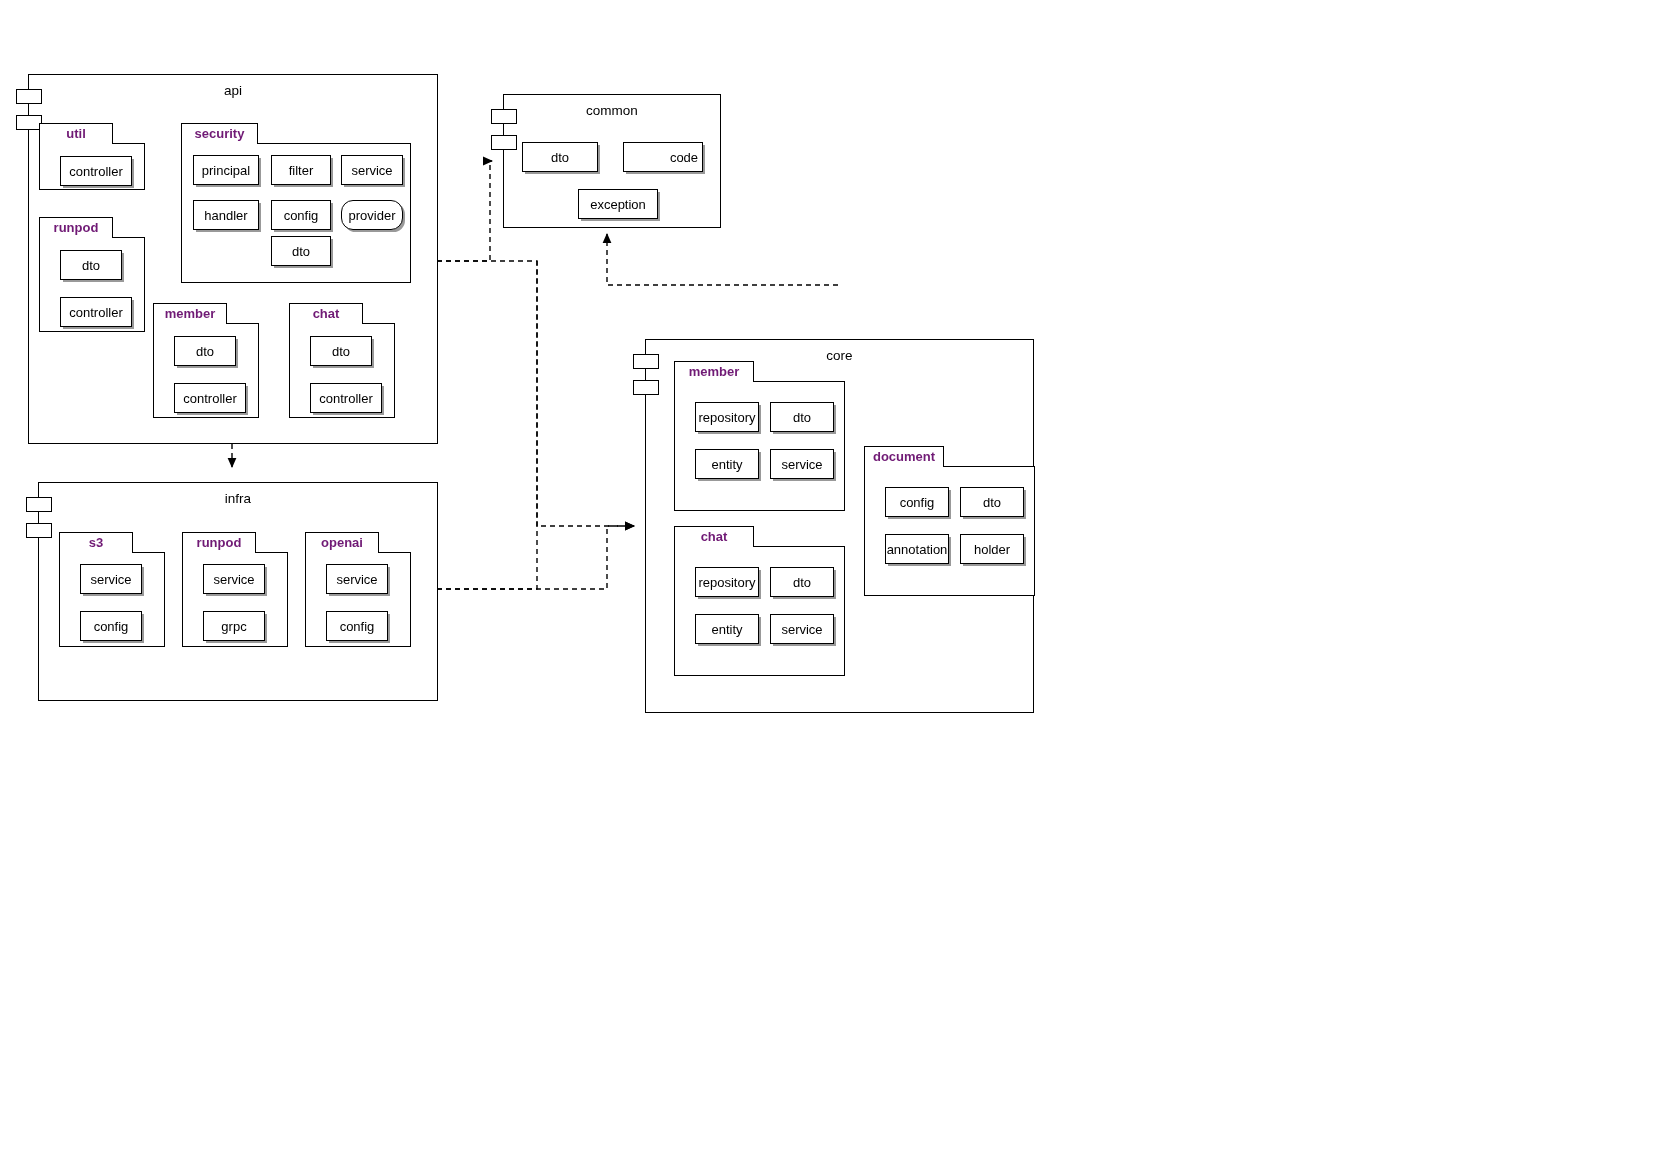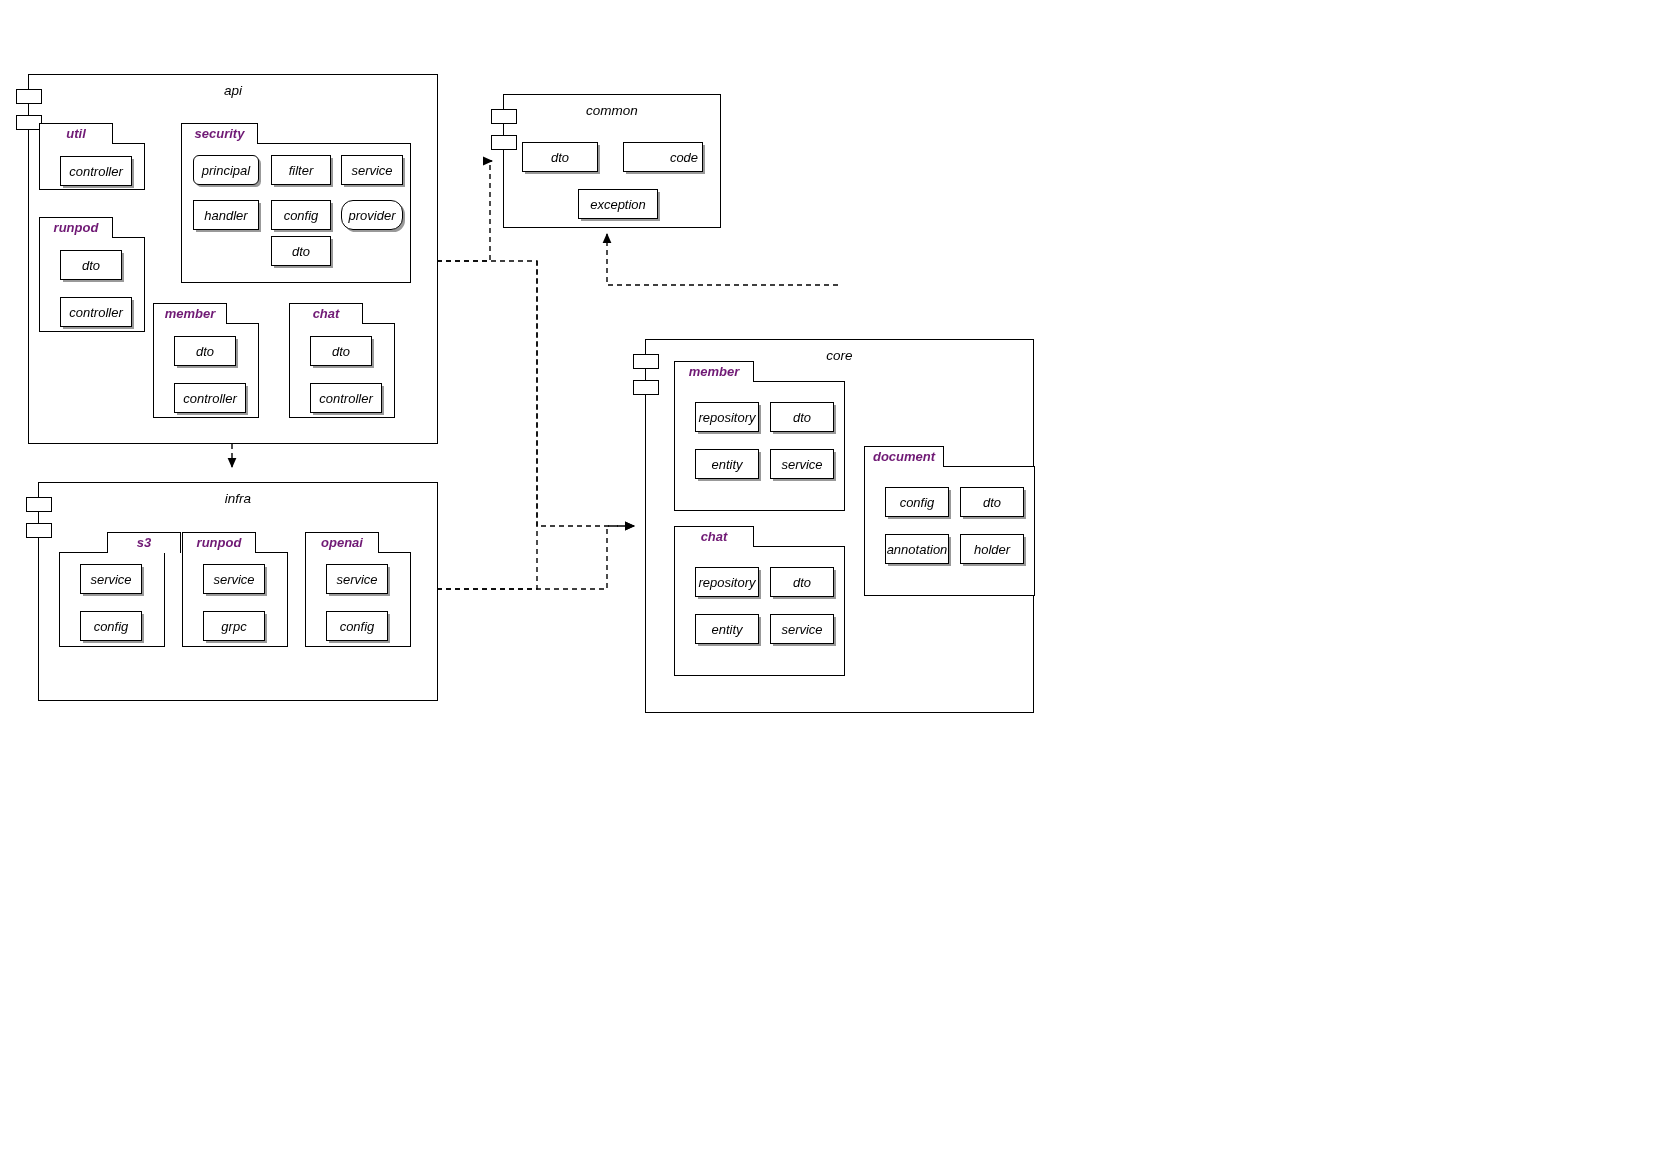--- a/index.html
+++ b/index.html
@@ -27,21 +27,20 @@
     height: 1169px;
     pointer-events: none;
   }
 
   
   .component {
     position: absolute;
     border: 1.6px solid #000;
     background: #fff;
     box-sizing: border-box;
-    font-style: italic;
   }
   .component > .comp-title {
     position: absolute;
     top: 8px;
     left: 0;
     width: 100%;
     text-align: center;
     font-size: 13.5px;
     color: #000;
     font-weight: normal;
@@ -157,21 +156,21 @@
     <div class="pkg" style="left:10px; top:142px; width:106px; height:115px;">
       <div class="pkg-tab" style="width:74px;">runpod</div>
       <div class="pkg-body"></div>
       <div class="leaf" style="left:21px; top:33px; width:62px; height:30px;">dto</div>
       <div class="leaf" style="left:21px; top:80px; width:72px; height:30px;">controller</div>
     </div>
 
     <div class="pkg" style="left:152px; top:48px; width:230px; height:160px;">
       <div class="pkg-tab" style="width:77px;">security</div>
       <div class="pkg-body"></div>
-      <div class="leaf" style="left:12px; top:32px; width:66px; height:30px;border-radius:6px;">principal</div>
+      <div class="leaf" style="left:12px; top:32px; width:66px; height:30px;">principal</div>
       <div class="leaf" style="left:90px; top:32px; width:60px; height:30px;">filter</div>
       <div class="leaf" style="left:160px; top:32px; width:62px; height:30px;">service</div>
       <div class="leaf" style="left:12px; top:77px; width:66px; height:30px;">handler</div>
       <div class="leaf" style="left:90px; top:77px; width:60px; height:30px;">config</div>
       <div class="leaf" style="left:160px; top:77px; width:62px; height:30px;border-radius:12px;">provider</div>
       <div class="leaf" style="left:90px; top:113px; width:60px; height:30px;">dto</div>
     </div>
 
     <div class="pkg" style="left:124px; top:228px; width:106px; height:115px;">
       <div class="pkg-tab" style="width:74px;">member</div>
@@ -201,21 +200,21 @@
   </div>
 
   <div class="component" style="left:38px; top:482px; width:400px; height:219px;">
     <div class="comp-icon">
       <i class="a"></i>
         <i class="b"></i>
     </div>
     <div class="comp-title">infra</div>
 
     <div class="pkg" style="left:20px; top:49px; width:106px; height:115px;">
-      <div class="pkg-tab" style="width:74px;margin-left:48px;">s3</div>
+      <div class="pkg-tab" style="width:74px;">s3</div>
       <div class="pkg-body"></div>
       <div class="leaf" style="left:21px; top:32px; width:62px; height:30px;">service</div>
       <div class="leaf" style="left:21px; top:79px; width:62px; height:30px;">config</div>
     </div>
 
     <div class="pkg" style="left:143px; top:49px; width:106px; height:115px;">
       <div class="pkg-tab" style="width:74px;">runpod</div>
       <div class="pkg-body"></div>
       <div class="leaf" style="left:21px; top:32px; width:62px; height:30px;">service</div>
       <div class="leaf" style="left:21px; top:79px; width:62px; height:30px;text-align:right;">grpc</div>

